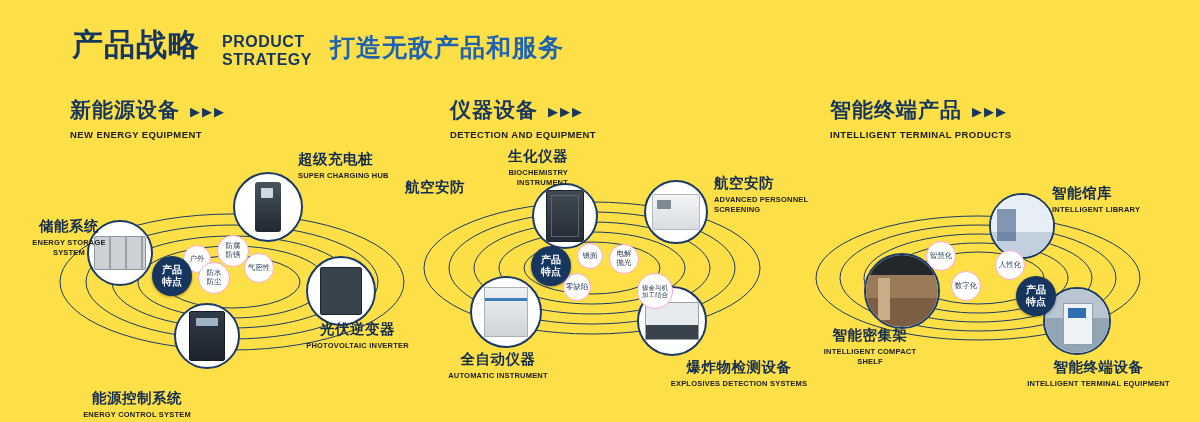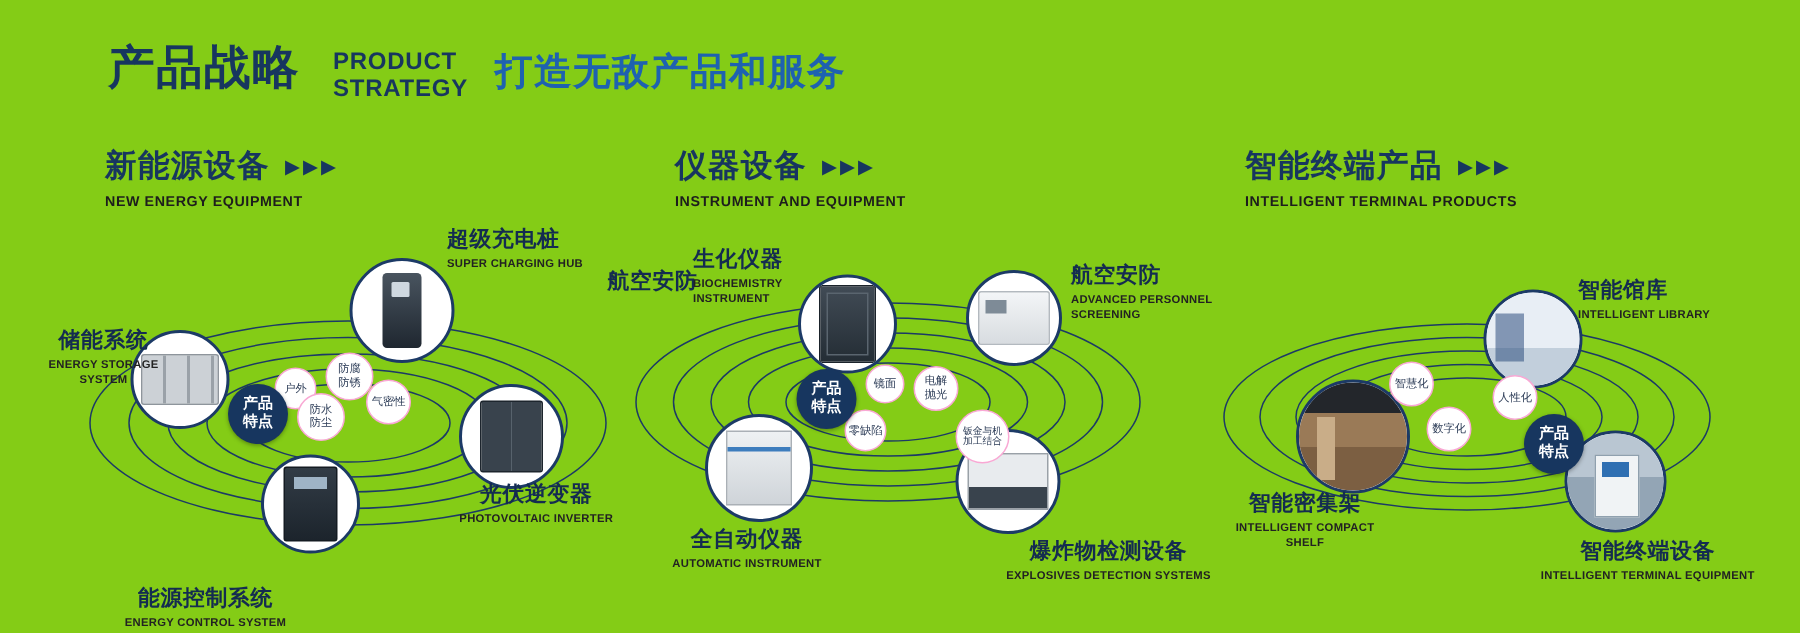--- a/index.html
+++ b/index.html
@@ -1,16 +1,16 @@
 <!DOCTYPE html>
 <html><head>
 <meta charset="utf-8">
 <style>
   html,body{margin:0;padding:0;background:#fff;}
-  #page{position:relative;width:1200px;height:422px;background:#84cc16;overflow:hidden;
+  #page{position:relative;width:1200px;height:422px;background:#fde047;overflow:hidden;
         font-family:"Liberation Sans","DejaVu Sans",sans-serif;color:#17365f;}
 
   
   .h-title{position:absolute;left:72px;top:24px;font-size:31px;font-weight:bold;color:#17365f;letter-spacing:1px;}
   .h-sub{position:absolute;left:222px;top:33px;font-size:16px;font-weight:bold;color:#17365f;line-height:1.15;letter-spacing:.5px;}
   .h-sub span{display:block;}
   .h-tagline{position:absolute;left:330px;top:31px;font-size:25px;font-weight:bold;color:#1e62b0;letter-spacing:1px;}
 
   
   .sec-head{position:absolute;}
@@ -109,21 +109,21 @@
       <span class="sec-arrows">▶▶▶</span>
     </div>
     <div class="sec-sub">NEW ENERGY EQUIPMENT</div>
   </div>
 
   <div class="sec-head" style="left:450px;top:96px;">
     <div class="sec-title-row">
       <span class="sec-title">仪器设备</span>
       <span class="sec-arrows">▶▶▶</span>
     </div>
-    <div class="sec-sub">INSTRUMENT AND EQUIPMENT</div>
+    <div class="sec-sub">DETECTION AND EQUIPMENT</div>
   </div>
 
   <div class="sec-head" style="left:830px;top:96px;">
     <div class="sec-title-row">
       <span class="sec-title">智能终端产品</span>
       <span class="sec-arrows">▶▶▶</span>
     </div>
     <div class="sec-sub">INTELLIGENT TERMINAL PRODUCTS</div>
   </div>
 
@@ -199,21 +199,21 @@
   </div>
   <div class="bubble" style="left:563px;top:273px;width:28px;height:28px;">
     <span>零缺陷</span>
   </div>
   <div class="bubble" style="left:637px;top:273px;width:36px;height:36px;">
     <span class="tiny">钣金与机加工结合</span>
   </div>
 
   <div class="cn-only" style="left:405px;top:178px;">航空安防</div>
 
-  <div class="plabel" style="left:462px;top:163px;width:106px;text-align:left;">
+  <div class="plabel" style="left:462px;top:147px;width:106px;text-align:right;">
     <div class="cn">生化仪器</div>
     <div class="en">BIOCHEMISTRY INSTRUMENT</div>
   </div>
   <div class="plabel" style="left:714px;top:174px;width:96px;text-align:left;">
     <div class="cn">航空安防</div>
     <div class="en">ADVANCED PERSONNEL SCREENING</div>
   </div>
   <div class="plabel" style="left:442px;top:350px;width:112px;text-align:center;">
     <div class="cn">全自动仪器</div>
     <div class="en">AUTOMATIC INSTRUMENT</div>

